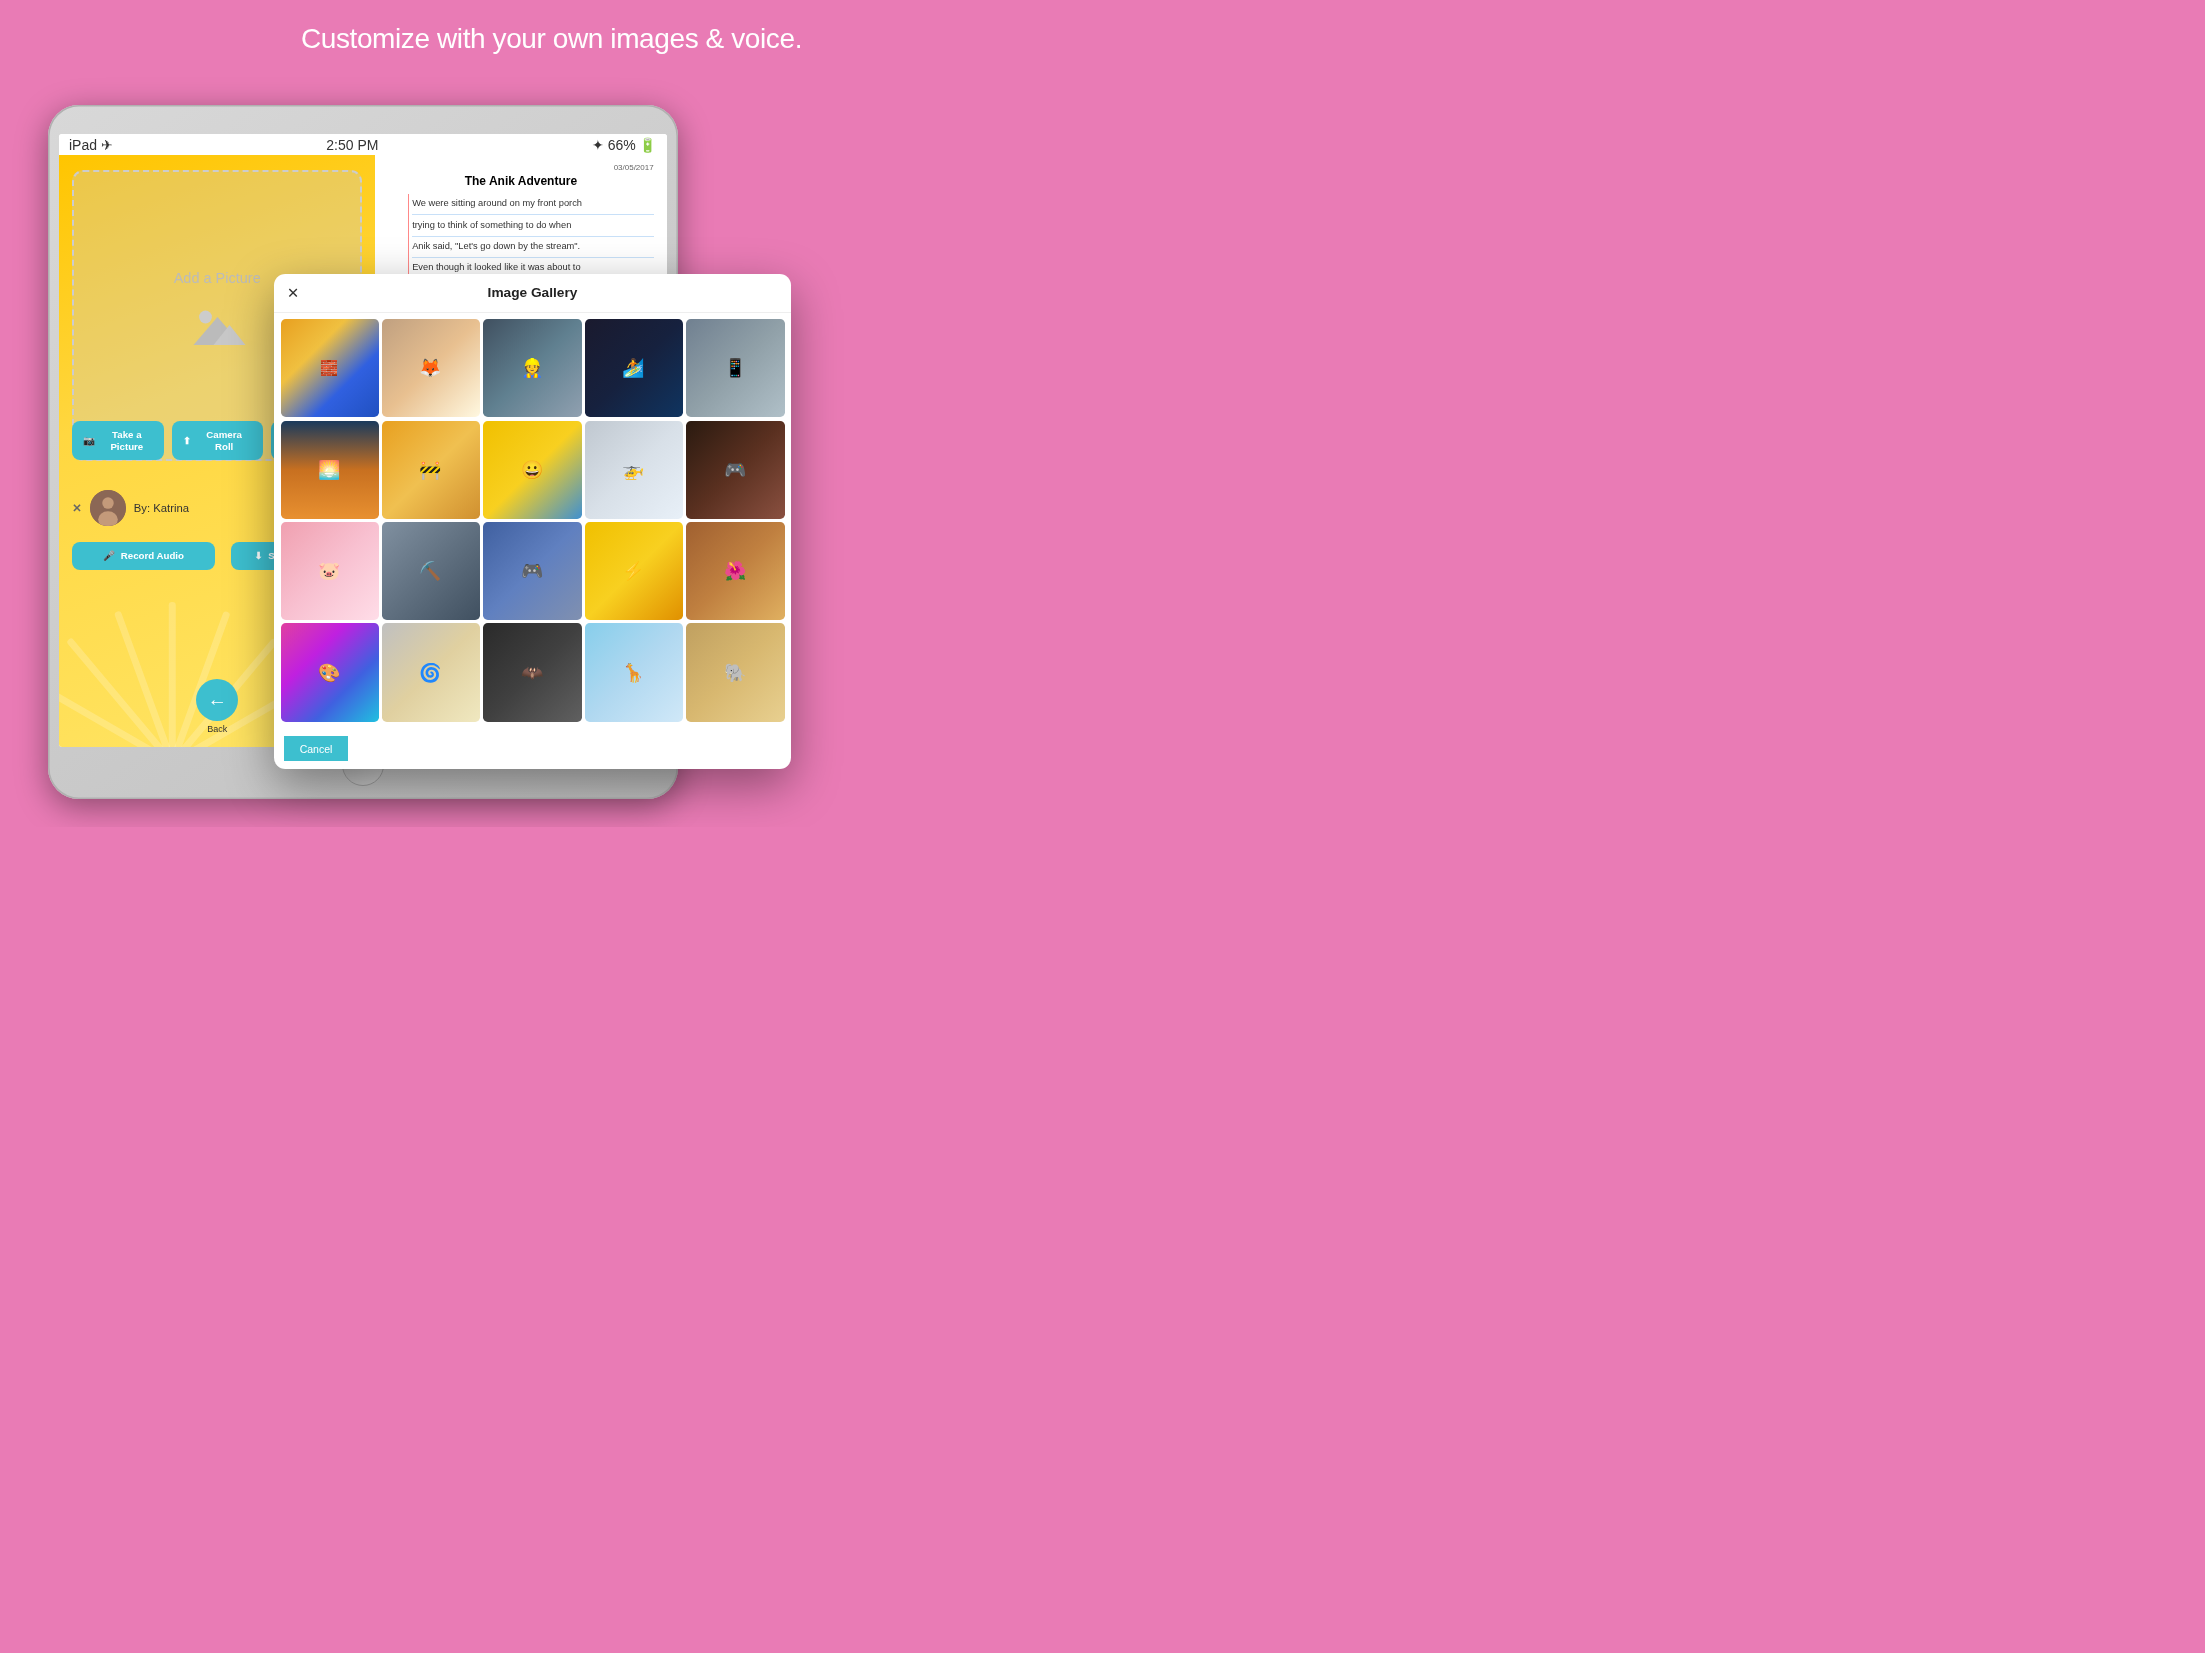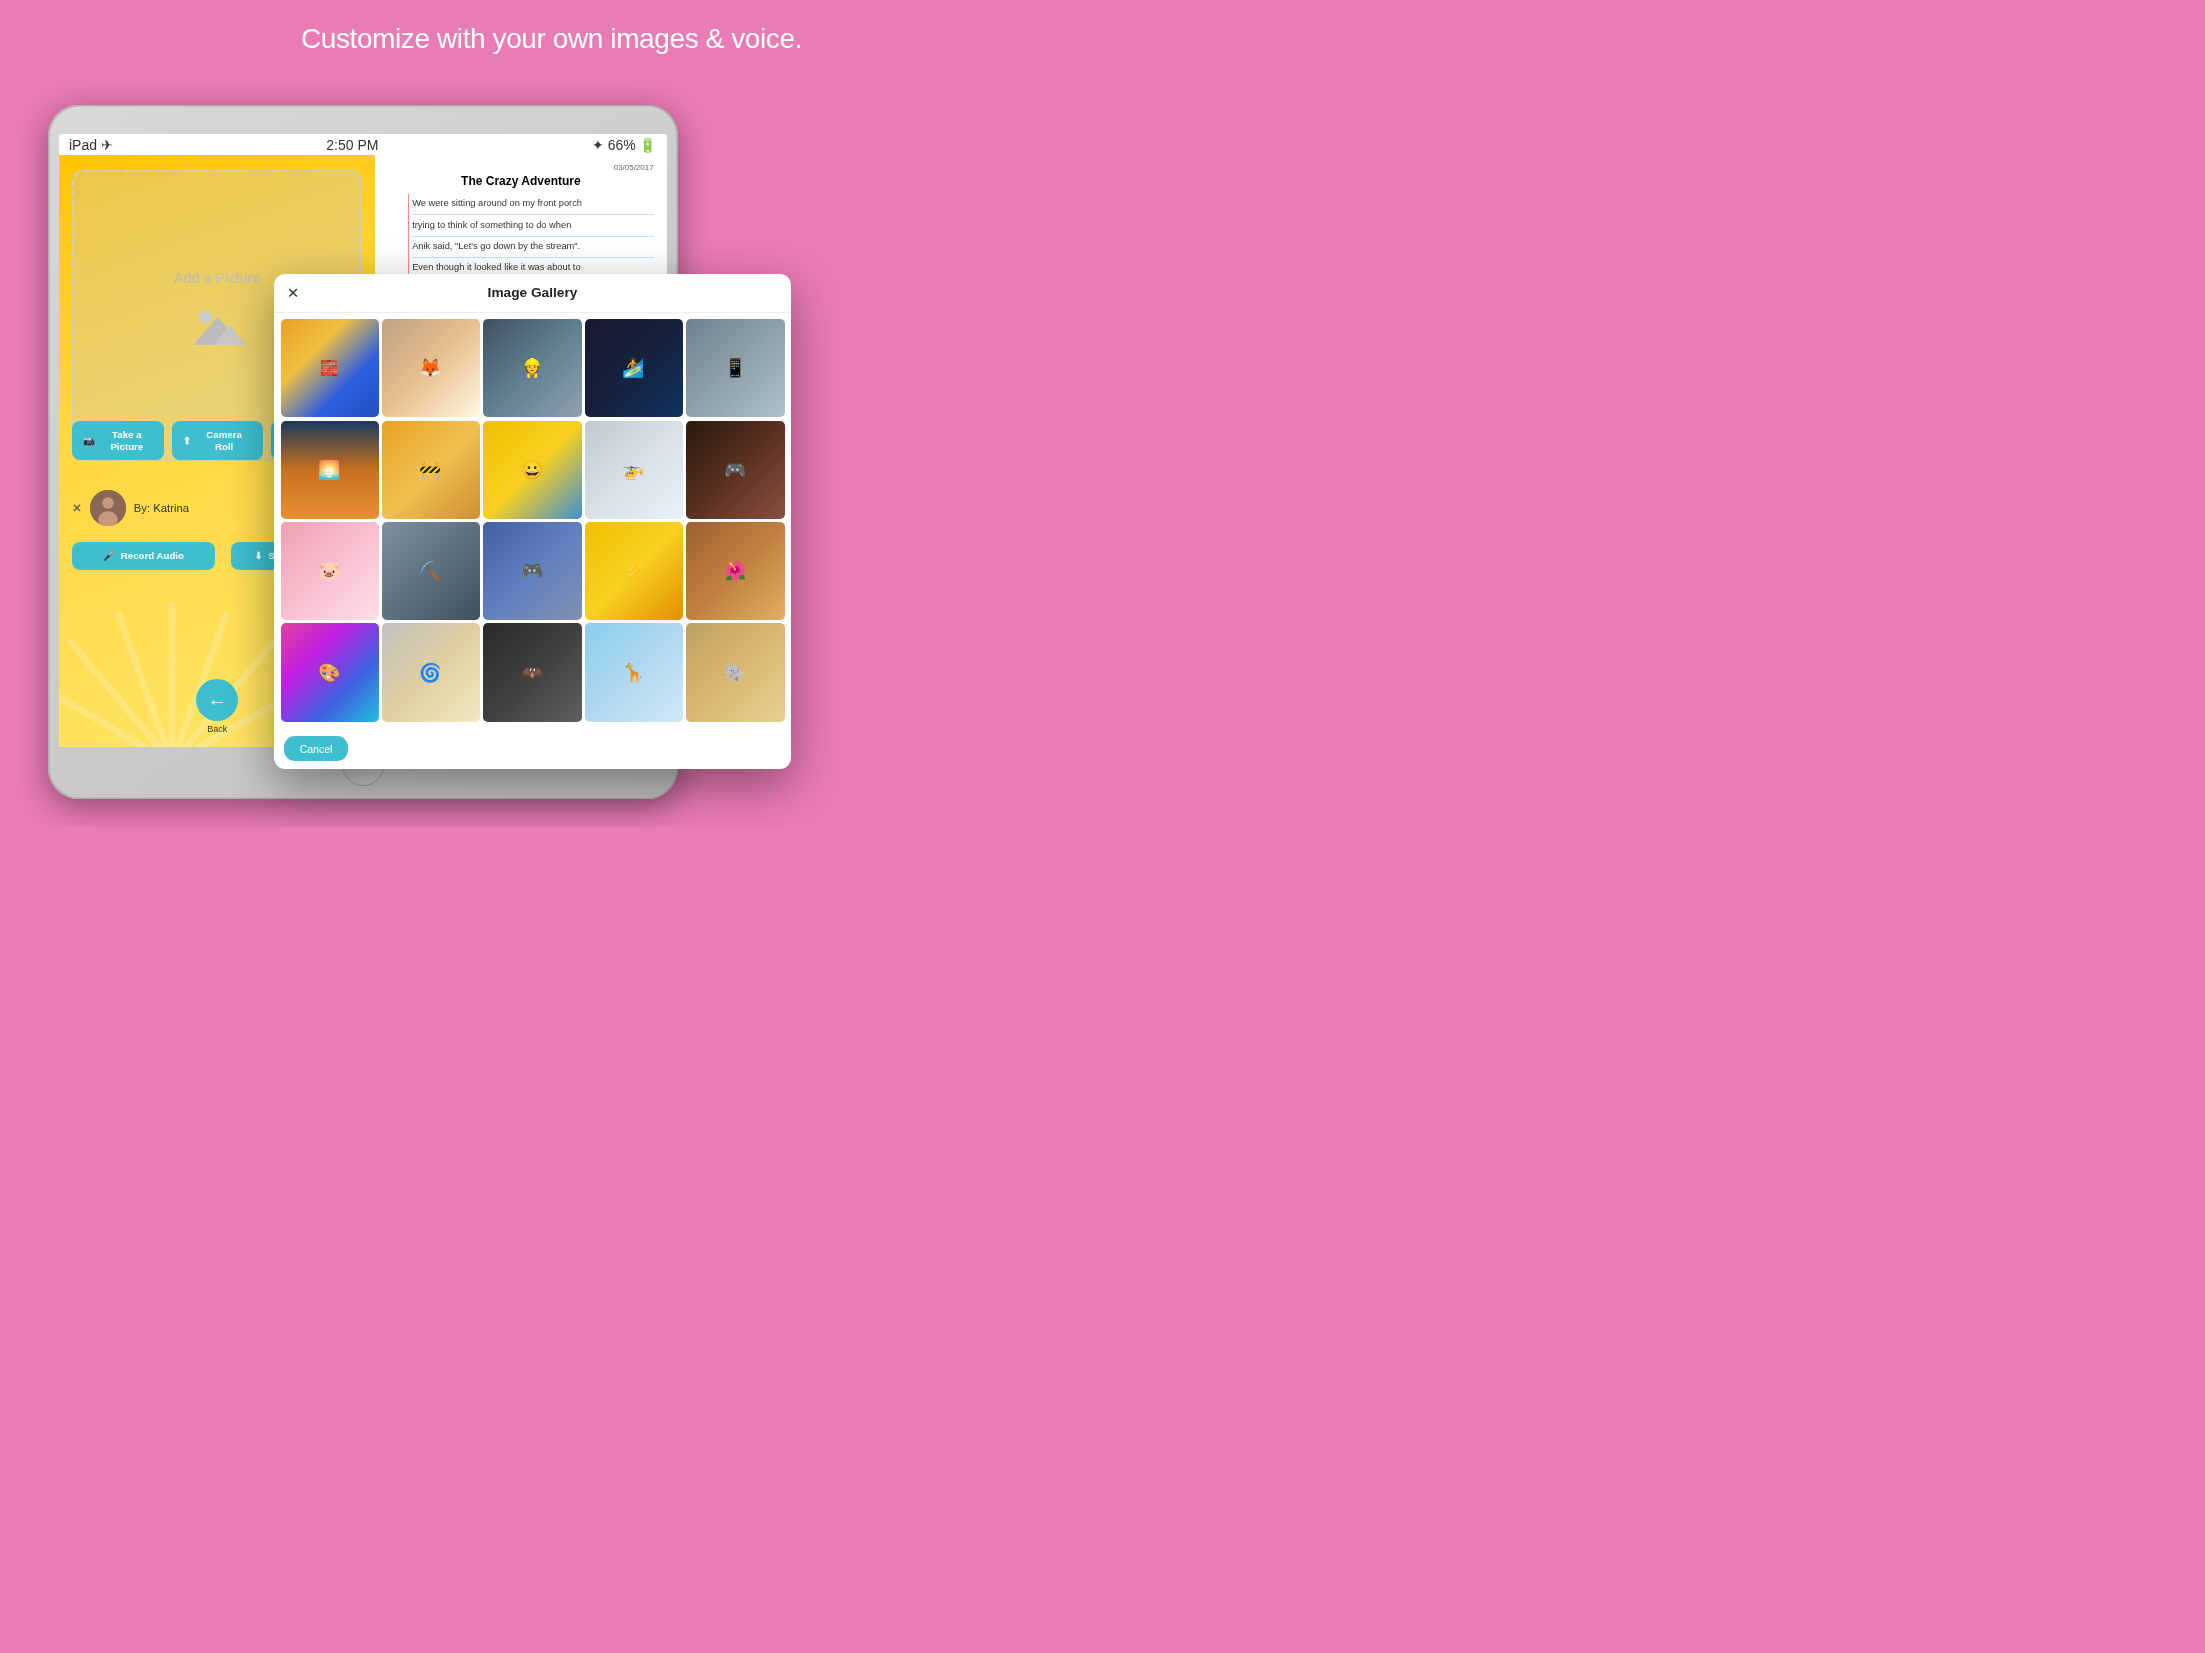--- a/index.html
+++ b/index.html
@@ -307,21 +307,21 @@
 
     .gallery-footer {
       padding: 8px 9.7px;
       display: flex;
       justify-content: flex-start;
     }
     .cancel-btn {
       background: #3DBFCF;
       color: white;
       border: none;
-      border-radius: 11px;
+      border-radius: 0;
       padding: 6.5px 16px;
       font-size: 10.5px;
       cursor: pointer;
     }
 
     
     .thumb-content {
       width: 100%;
       height: 100%;
       display: flex;
@@ -410,21 +410,21 @@
         </div>
 
         <div class="back-btn-area">
           <div class="back-circle">←</div>
           <span class="back-label">Back</span>
         </div>
       </div>
 
       <div class="app-right">
         <div class="doc-header">03/05/2017</div>
-        <div class="doc-title">The Crazy Adventure</div>
+        <div class="doc-title">The Anik Adventure</div>
         <div class="doc-lines">
           <div class="doc-red-line"></div>
           <div class="doc-text-area">
             <div class="doc-line">We were sitting around on my front porch</div>
             <div class="doc-line">trying to think of something to do when</div>
             <div class="doc-line">Anik said, "Let's go down by the stream".</div>
             <div class="doc-line">Even though it looked like it was about to</div>
             <div class="doc-line">storm, we all got up and headed to the</div>
             <div class="doc-line">back yard and down the hill. Monika and I</div>
             <div class="doc-line">grabbed some sticks from under the big</div>

